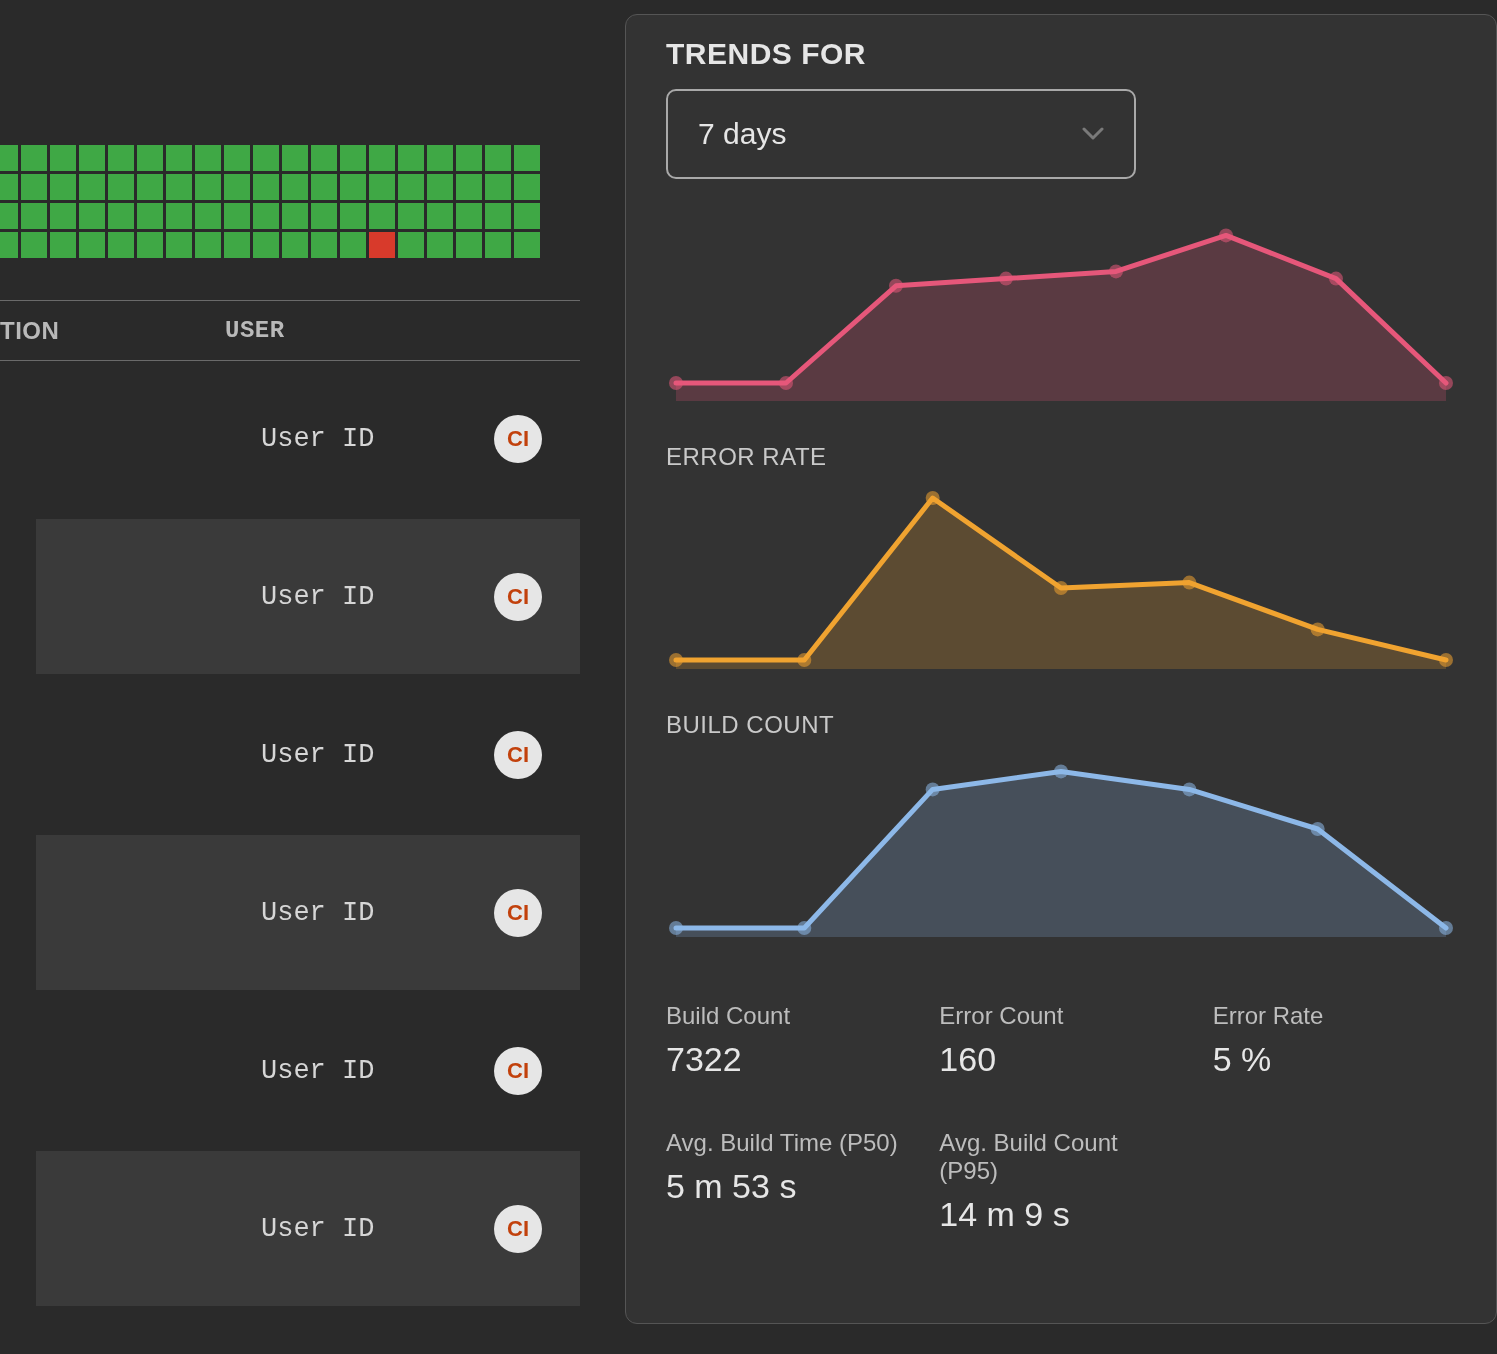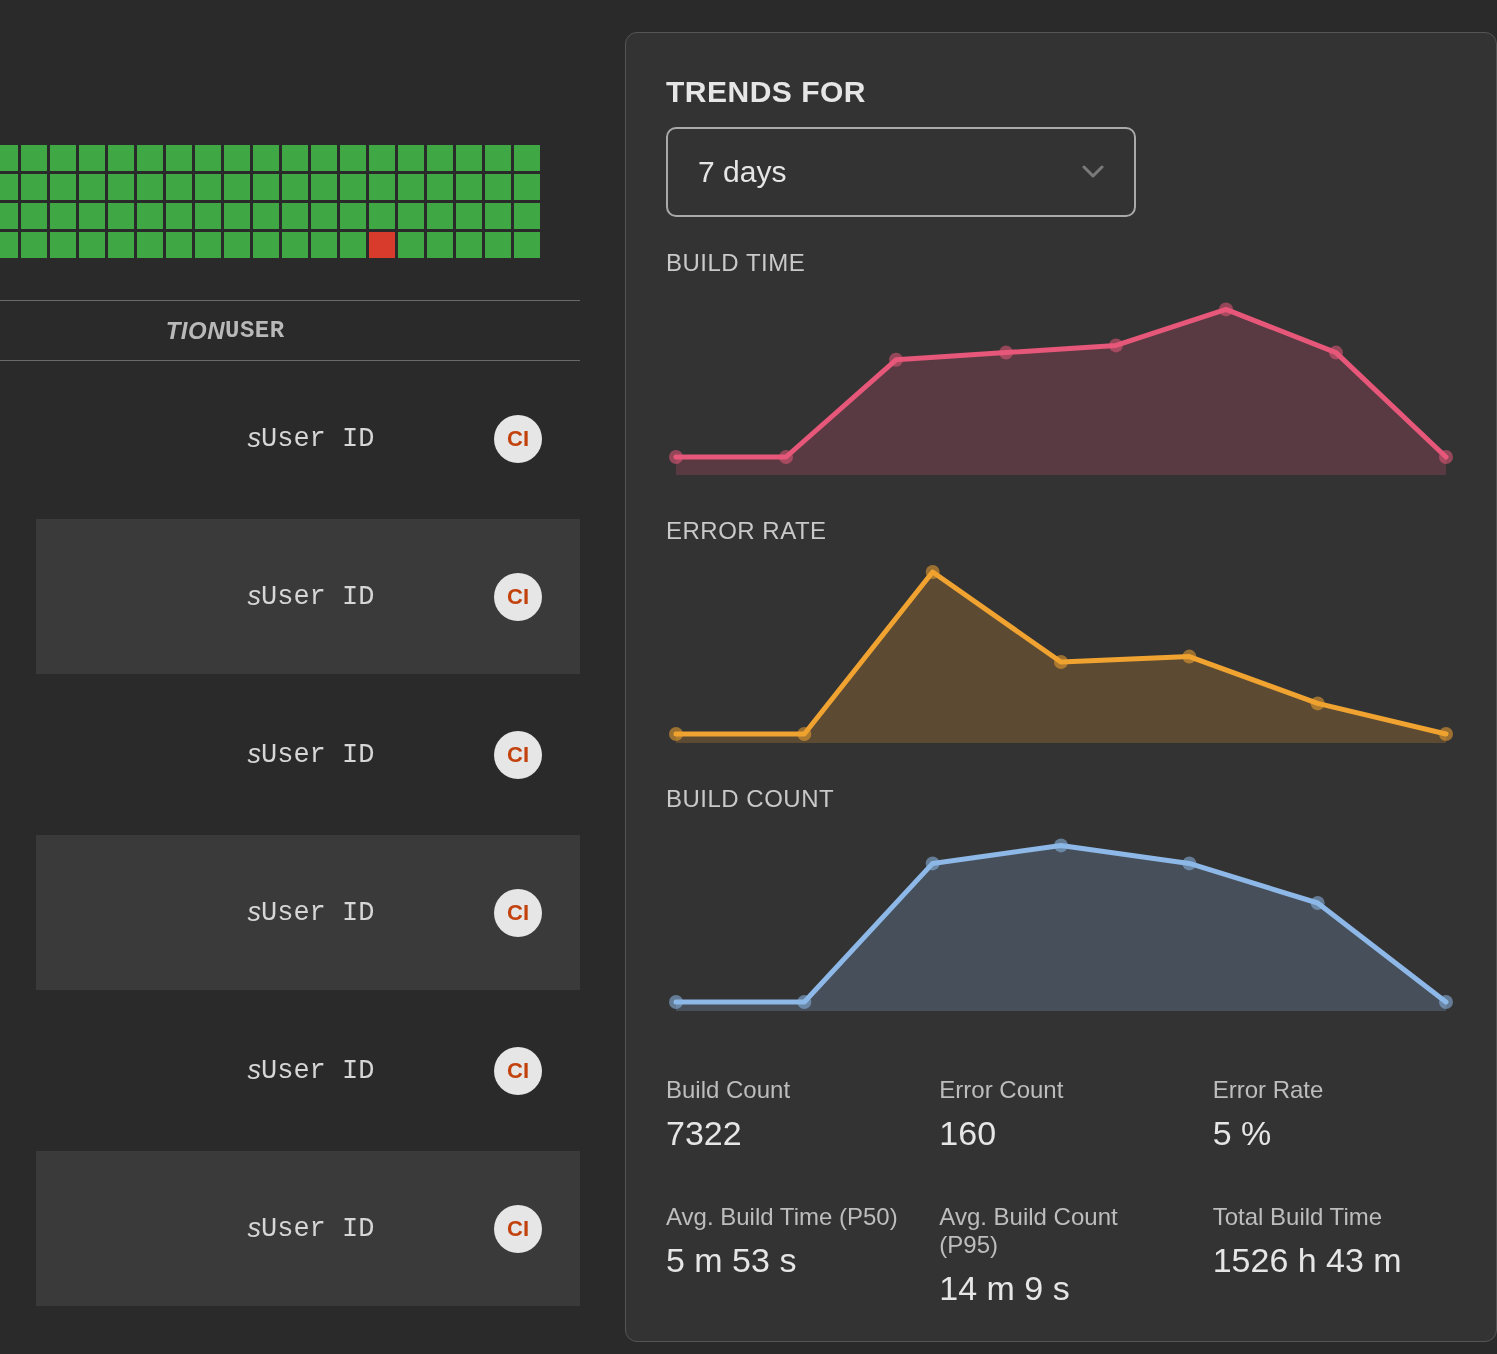--- a/index.html
+++ b/index.html
@@ -56,24 +56,23 @@
     align-items: center;
     border-bottom: 1px solid #6a6a6a;
     font-weight: 700;
     color: #b9b9b9;
     font-size: 24px;
     letter-spacing: 0.5px;
   }
   .col-duration {
     width: 225px;
     padding-left: 0;
-    text-align: right;
+    text-align: left;
     overflow: hidden;
     white-space: nowrap;
-    font-style: italic;
   }
   .col-user {
     flex: 1;
     padding-left: 0;
     font-family: Liberation Mono, monospace;
   }
   .col-badge {
     width: 95px;
     display: flex;
     justify-content: flex-end;
@@ -101,23 +100,23 @@
     align-items: center;
     justify-content: center;
     font-size: 22px;
   }
 
   
   .right-panel {
     flex: 1;
     border: 1px solid #555;
     border-radius: 12px;
-    margin-top: 32px;
+    margin-top: 14px;
     margin-right: 0;
-    padding: 42px 40px 40px 40px;
+    padding: 22px 40px 40px 40px;
     height: 1310px;
     background: #333333;
   }
   .trends-title {
     font-size: 30px;
     font-weight: 600;
     letter-spacing: 0.5px;
     color: #e6e6e6;
     margin-bottom: 18px;
   }
@@ -325,21 +324,20 @@
       <div class="select">
         <span>7 days</span>
         <span class="chev">
           <svg width="22" height="14" viewBox="0 0 22 14">
               <path d="M2 2 L11 11 L20 2" stroke="#7a7a7a" stroke-width="3" fill="none" stroke-linecap="round" stroke-linejoin="round"></path>
             </svg>
         </span>
       </div>
 
       <div class="chart-block">
-        <div class="chart-label">BUILD TIME</div>
         <svg class="chart-svg" id="chart-0" viewBox="0 0 790 200">
             <path d="M10 172 L120 172 L230 74.8 L340 67.6 L450 60.400000000000006 L560 24.400000000000006 L670 67.6 L780 172 L 780 190 L 10 190 Z" fill="#e6577a" fill-opacity="0.22"></path>
             <path d="M10 172 L120 172 L230 74.8 L340 67.6 L450 60.400000000000006 L560 24.400000000000006 L670 67.6 L780 172 " fill="none" stroke="#e6577a" stroke-width="5" stroke-linejoin="round" stroke-linecap="round"></path>
             <circle cx="10" cy="172" r="7" fill="#e6577a" fill-opacity="0.55"></circle>
             <circle cx="120" cy="172" r="7" fill="#e6577a" fill-opacity="0.55"></circle>
             <circle cx="230" cy="74.8" r="7" fill="#e6577a" fill-opacity="0.55"></circle>
             <circle cx="340" cy="67.6" r="7" fill="#e6577a" fill-opacity="0.55"></circle>
             <circle cx="450" cy="60.400000000000006" r="7" fill="#e6577a" fill-opacity="0.55"></circle>
             <circle cx="560" cy="24.400000000000006" r="7" fill="#e6577a" fill-opacity="0.55"></circle>
             <circle cx="670" cy="67.6" r="7" fill="#e6577a" fill-opacity="0.55"></circle>
@@ -391,21 +389,17 @@
             <div class="stat-value">5 %</div>
           </div>
           <div>
             <div class="stat-label">Avg. Build Time (P50)</div>
             <div class="stat-value">5 m 53 s</div>
           </div>
           <div>
             <div class="stat-label">Avg. Build Count (P95)</div>
             <div class="stat-value">14 m 9 s</div>
           </div>
-          <div>
-            <div class="stat-label">Total Build Time</div>
-            <div class="stat-value">1526 h 43 m</div>
-          </div>
         </div>
     </div>
 
   </div>
 </div>
 
 </body></html>

